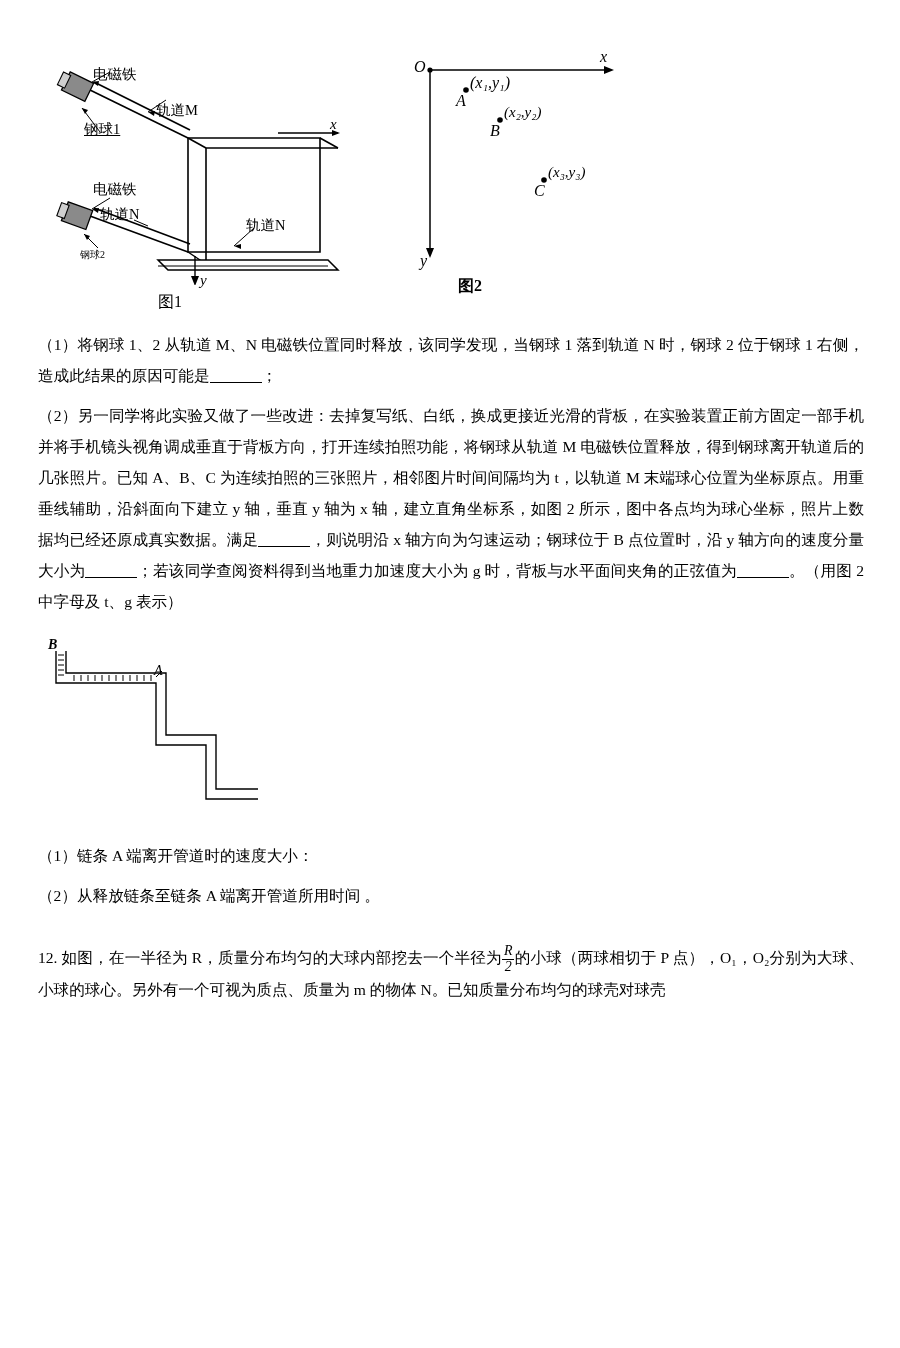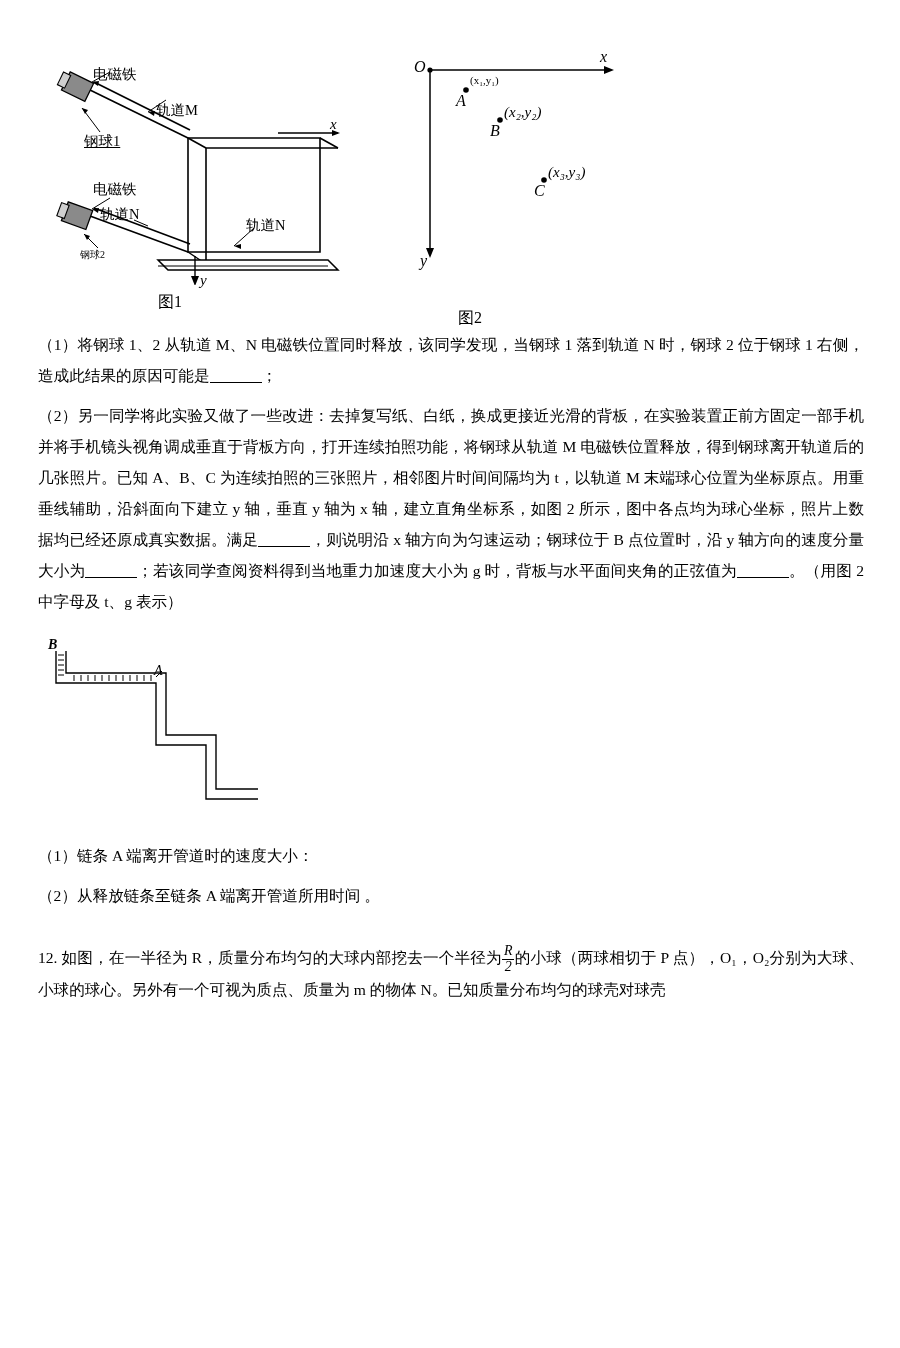--- a/index.html
+++ b/index.html
@@ -56,21 +56,21 @@
   }
   .frac .num { display: block; font-size: 14px; padding: 0 2px;}
   .frac .den { display: block; font-size: 14px; border-top: 1px solid #000; padding: 0 2px;}
   .spacer-sm { height: 8px; }
   .spacer-md { height: 16px; }
   .fig2-wrap { position: absolute; left: 380px; top: 0; }
   .fig1-wrap { position: absolute; left: 0px; top: 0; }
   .fig3-wrap { margin: 10px 0 6px 0; }
   svg { display: block; }
   .cap1 { position: absolute; left: 120px; top: 272px; font-size: 16px;}
-  .cap2 { position: absolute; left: 420px; top: 288px; font-size: 16px;}
+  .cap2 { position: absolute; left: 420px; top: 256px; font-size: 16px; font-weight: bold;}
 </style>
 </head>
 <body>
 
 <div class="page">
   <div class="content">
 
     <div class="fig-row">
 
       <div class="fig1-wrap">
@@ -119,21 +119,21 @@
           <polygon points="54,189 61,188 60,193" fill="#000"></polygon>
           <line x1="60" y1="228" x2="46" y2="214" stroke="#000" stroke-width="1"></line>
           <polygon points="46,214 52,216 49,220" fill="#000"></polygon>
 
           <line x1="216" y1="208" x2="196" y2="226" stroke="#000" stroke-width="1"></line>
           <polygon points="196,226 203,224 203,229" fill="#000"></polygon>
           <line x1="96" y1="200" x2="110" y2="206" stroke="#000" stroke-width="1"></line>
         </svg>
         <div style="position:absolute;left:55px;top:45px;font-size:14.5px;">电磁铁</div>
         <div style="position:absolute;left:118px;top:68px;font-size:14.5px;margin-top:13px;">轨道M</div>
-        <div style="position:absolute;left:46px;top:112px;font-size:14.5px;text-decoration:underline;">钢球1</div>
+        <div style="position:absolute;left:46px;top:100px;font-size:14.5px;text-decoration:underline;">钢球1</div>
         <div style="position:absolute;left:55px;top:160px;font-size:14.5px;">电磁铁</div>
         <div style="position:absolute;left:62px;top:185px;font-size:14.5px;">轨道N</div>
         <div style="position:absolute;left:42px;top:228px;font-size:10px;">钢球2</div>
         <div style="position:absolute;left:208px;top:196px;font-size:14.5px;">轨道N</div>
         <div style="position:absolute;left:292px;top:96px;font-size:15px;font-style:italic;">x</div>
         <div style="position:absolute;left:162px;top:252px;font-size:15px;font-style:italic;">y</div>
       </div>
 
       <div class="fig2-wrap">
         <svg width="260" height="265" viewBox="0 0 260 265">
@@ -147,21 +147,21 @@
           <circle cx="12" cy="50" r="2.6" fill="#000"></circle>
 
           <circle cx="48" cy="70" r="2.8" fill="#000"></circle>
           <circle cx="82" cy="100" r="2.8" fill="#000"></circle>
           <circle cx="126" cy="160" r="2.8" fill="#000"></circle>
         </svg>
         <div style="position:absolute;left:-4px;top:38px;font-size:16px;font-style:italic;">O</div>
         <div style="position:absolute;left:182px;top:28px;font-size:16px;font-style:italic;">x</div>
         <div style="position:absolute;left:2px;top:232px;font-size:16px;font-style:italic;">y</div>
         <div style="position:absolute;left:38px;top:72px;font-size:16px;font-style:italic;">A</div>
-        <div style="position:absolute;left:52px;top:54px;font-size:11px;">(x₁,y₁)</div>
+        <div style="position:absolute;left:52px;top:54px;font-size:16px;font-style:italic;">(x₁,y₁)</div>
         <div style="position:absolute;left:72px;top:102px;font-size:16px;font-style:italic;">B</div>
         <div style="position:absolute;left:86px;top:84px;font-size:15px;font-style:italic;text-align:right;">(x₂,y₂)</div>
         <div style="position:absolute;left:116px;top:162px;font-size:16px;font-style:italic;">C</div>
         <div style="position:absolute;left:130px;top:144px;font-size:15px;font-style:italic;text-align:center;">(x₃,y₃)</div>
       </div>
 
       <div class="cap1">图1</div>
       <div class="cap2">图2</div>
     </div>
 

